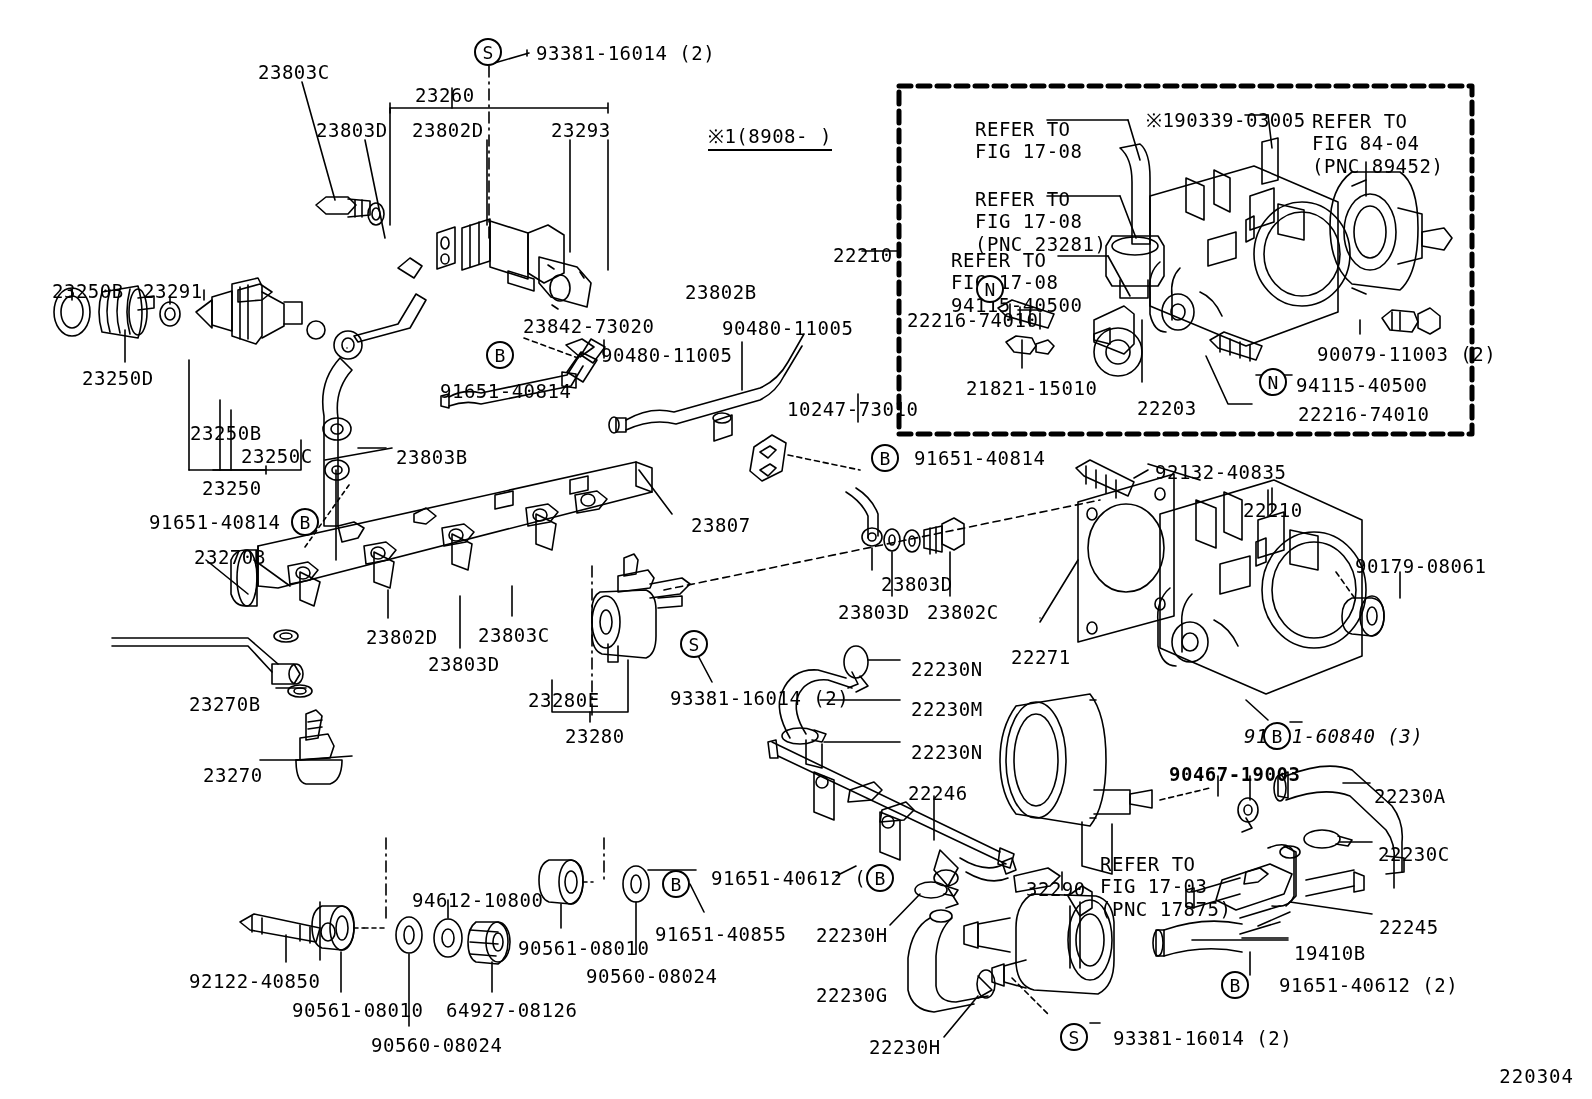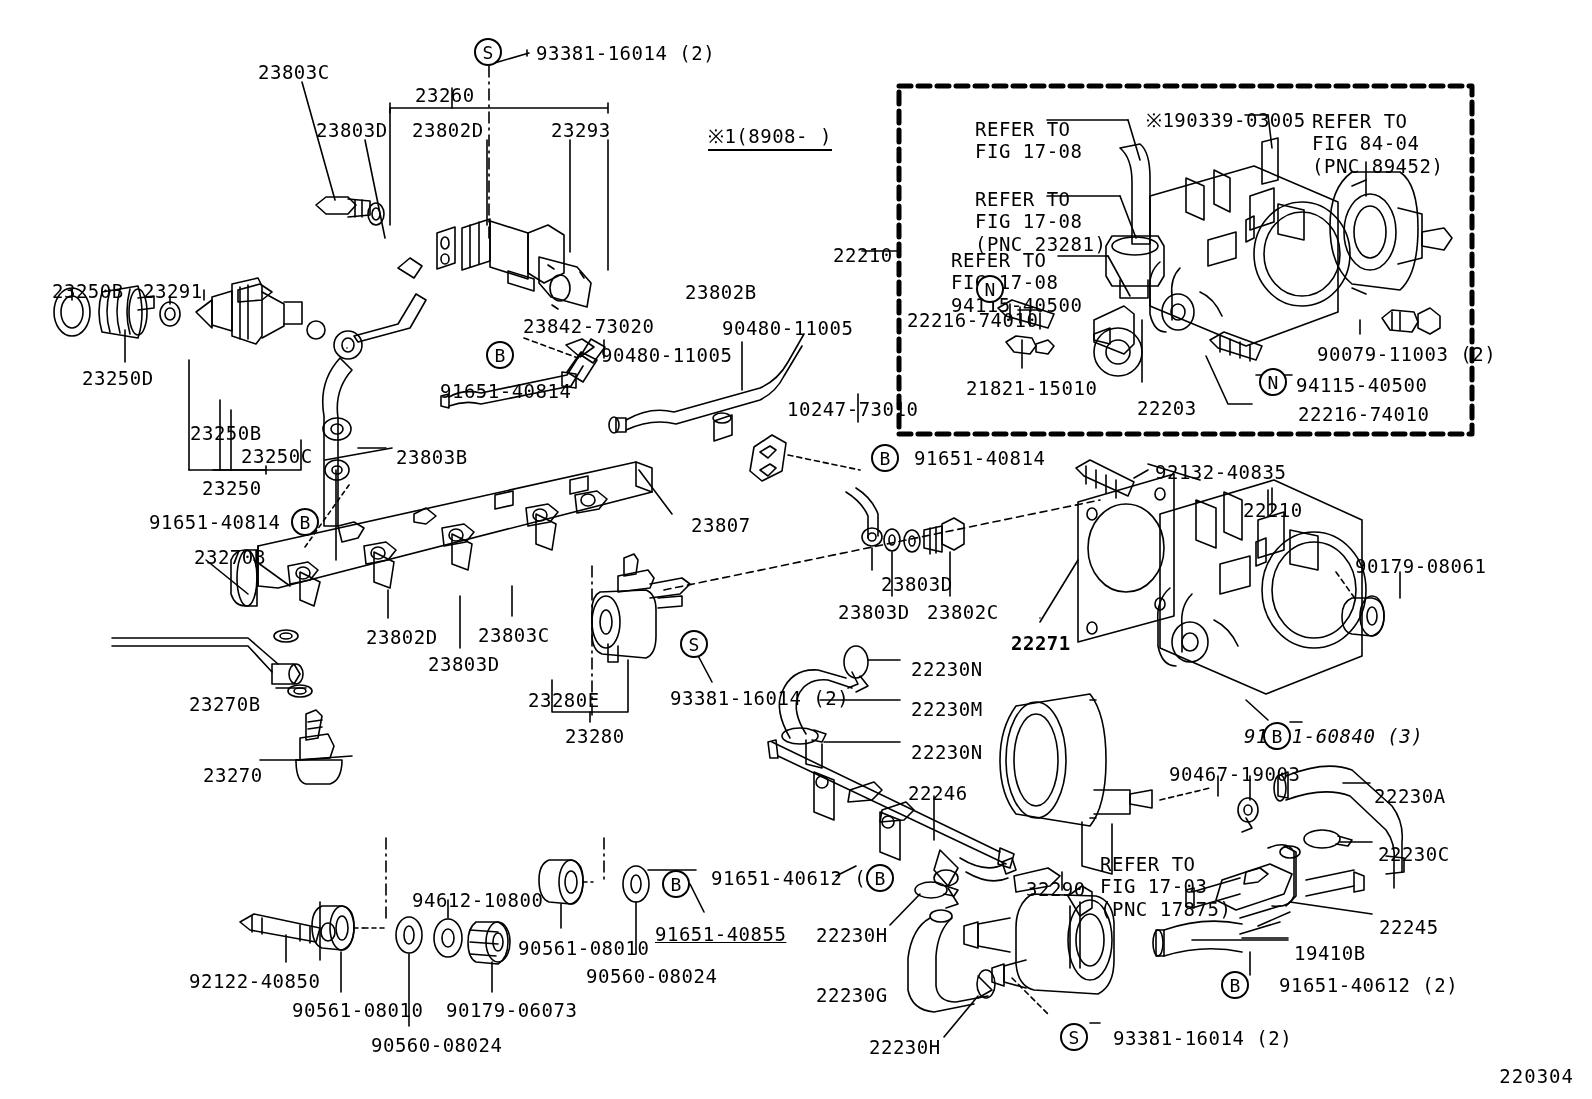--- a/index.html
+++ b/index.html
@@ -529,40 +529,40 @@
       <div class="lbl" style="left: 881px; top: 574px;">23803D</div>
       <div class="lbl" style="left: 838px; top: 602px;">23803D</div>
       <div class="lbl" style="left: 927px; top: 602px;">23802C</div>
       <div class="lbl" style="left: 528px; top: 690px;">23280E</div>
       <div class="lbl" style="left: 565px; top: 726px;">23280</div>
       <div class="lbl" style="left: 670px; top: 688px;">93381-16014 (2)</div>
       <div class="lbl" style="left: 189px; top: 694px;">23270B</div>
       <div class="lbl" style="left: 203px; top: 765px;">23270</div>
       <div class="lbl" style="left: 412px; top: 890px;">94612-10800</div>
       <div class="lbl" style="left: 518px; top: 938px;">90561-08010</div>
-      <div class="lbl" style="left: 655px; top: 924px; text-decoration: underline;">91651-40855</div>
+      <div class="lbl" style="left: 655px; top: 924px;">91651-40855</div>
       <div class="lbl" style="left: 586px; top: 966px;">90560-08024</div>
       <div class="lbl" style="left: 189px; top: 971px;">92122-40850</div>
       <div class="lbl" style="left: 292px; top: 1000px;">90561-08010</div>
-      <div class="lbl" style="left: 446px; top: 1000px;">90179-06073</div>
+      <div class="lbl" style="left: 446px; top: 1000px;">64927-08126</div>
       <div class="lbl" style="left: 371px; top: 1035px;">90560-08024</div>
       <div class="lbl" style="left: 833px; top: 245px;">22210</div>
       <div class="lbl" style="left: 907px; top: 310px;">22216-74010</div>
       <div class="lbl" style="left: 966px; top: 378px;">21821-15010</div>
       <div class="lbl" style="left: 1137px; top: 398px;">22203</div>
       <div class="lbl" style="left: 1296px; top: 375px;">94115-40500</div>
       <div class="lbl" style="left: 1298px; top: 404px;">22216-74010</div>
       <div class="lbl" style="left: 1317px; top: 344px;">90079-11003 (2)</div>
       <div class="lbl" style="left: 1118px; top: 110px; margin-left: 28px;">※190339-03005</div>
       <div class="lbl" style="left: 1155px; top: 462px;">92132-40835</div>
       <div class="lbl" style="left: 1243px; top: 500px;">22210</div>
       <div class="lbl" style="left: 1355px; top: 556px;">90179-08061</div>
-      <div class="lbl" style="left: 1011px; top: 633px; font-weight: bold;">22271</div>
+      <div class="lbl" style="left: 1011px; top: 647px;">22271</div>
       <div class="lbl" style="left: 1244px; top: 726px; font-style: italic;">91611-60840 (3)</div>
-      <div class="lbl" style="left: 1169px; top: 764px;">90467-19003</div>
+      <div class="lbl" style="left: 1169px; top: 764px; font-weight: bold;">90467-19003</div>
       <div class="lbl" style="left: 1374px; top: 786px;">22230A</div>
       <div class="lbl" style="left: 1378px; top: 844px;">22230C</div>
       <div class="lbl" style="left: 1379px; top: 917px;">22245</div>
       <div class="lbl" style="left: 1294px; top: 943px;">19410B</div>
       <div class="lbl" style="left: 1279px; top: 975px;">91651-40612 (2)</div>
       <div class="lbl" style="left: 911px; top: 659px;">22230N</div>
       <div class="lbl" style="left: 911px; top: 699px;">22230M</div>
       <div class="lbl" style="left: 911px; top: 742px;">22230N</div>
       <div class="lbl" style="left: 908px; top: 783px;">22246</div>
       <div class="lbl" style="left: 711px; top: 868px;">91651-40612 (2)</div>

